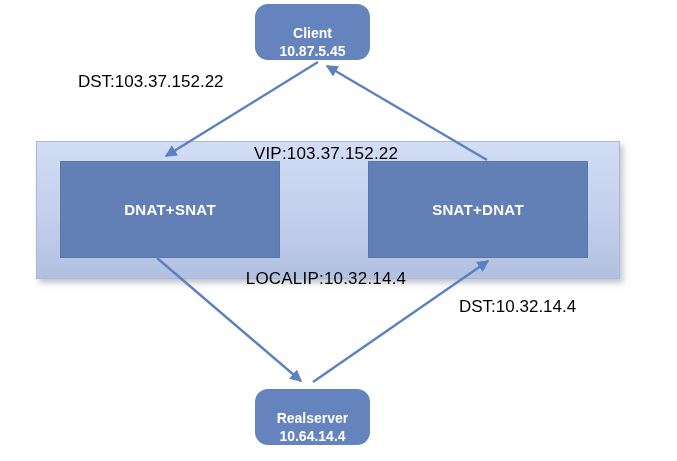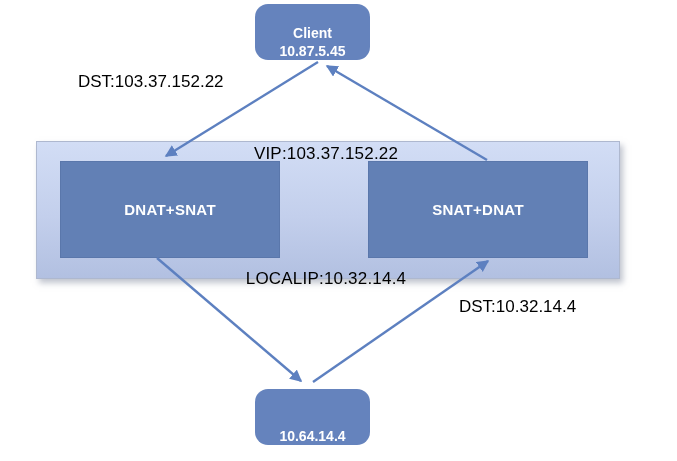--- a/index.html
+++ b/index.html
@@ -93,20 +93,21 @@
   </div>
   <div class="nat-box nat-right">
     <span>SNAT+DNAT</span>
   </div>
 
   <div class="node node-client">
     <span>Client</span>
     <span>10.87.5.45</span>
   </div>
   <div class="node node-realserver">
+    <span>Realserver</span>
     <span>10.64.14.4</span>
   </div>
 
   <div class="pkt-label pkt-top-left">
     <div>DST:103.37.152.22</div>
   </div>
   <div class="pkt-label pkt-top-right">
   </div>
   <div class="pkt-label pkt-bottom-left">
   </div>

